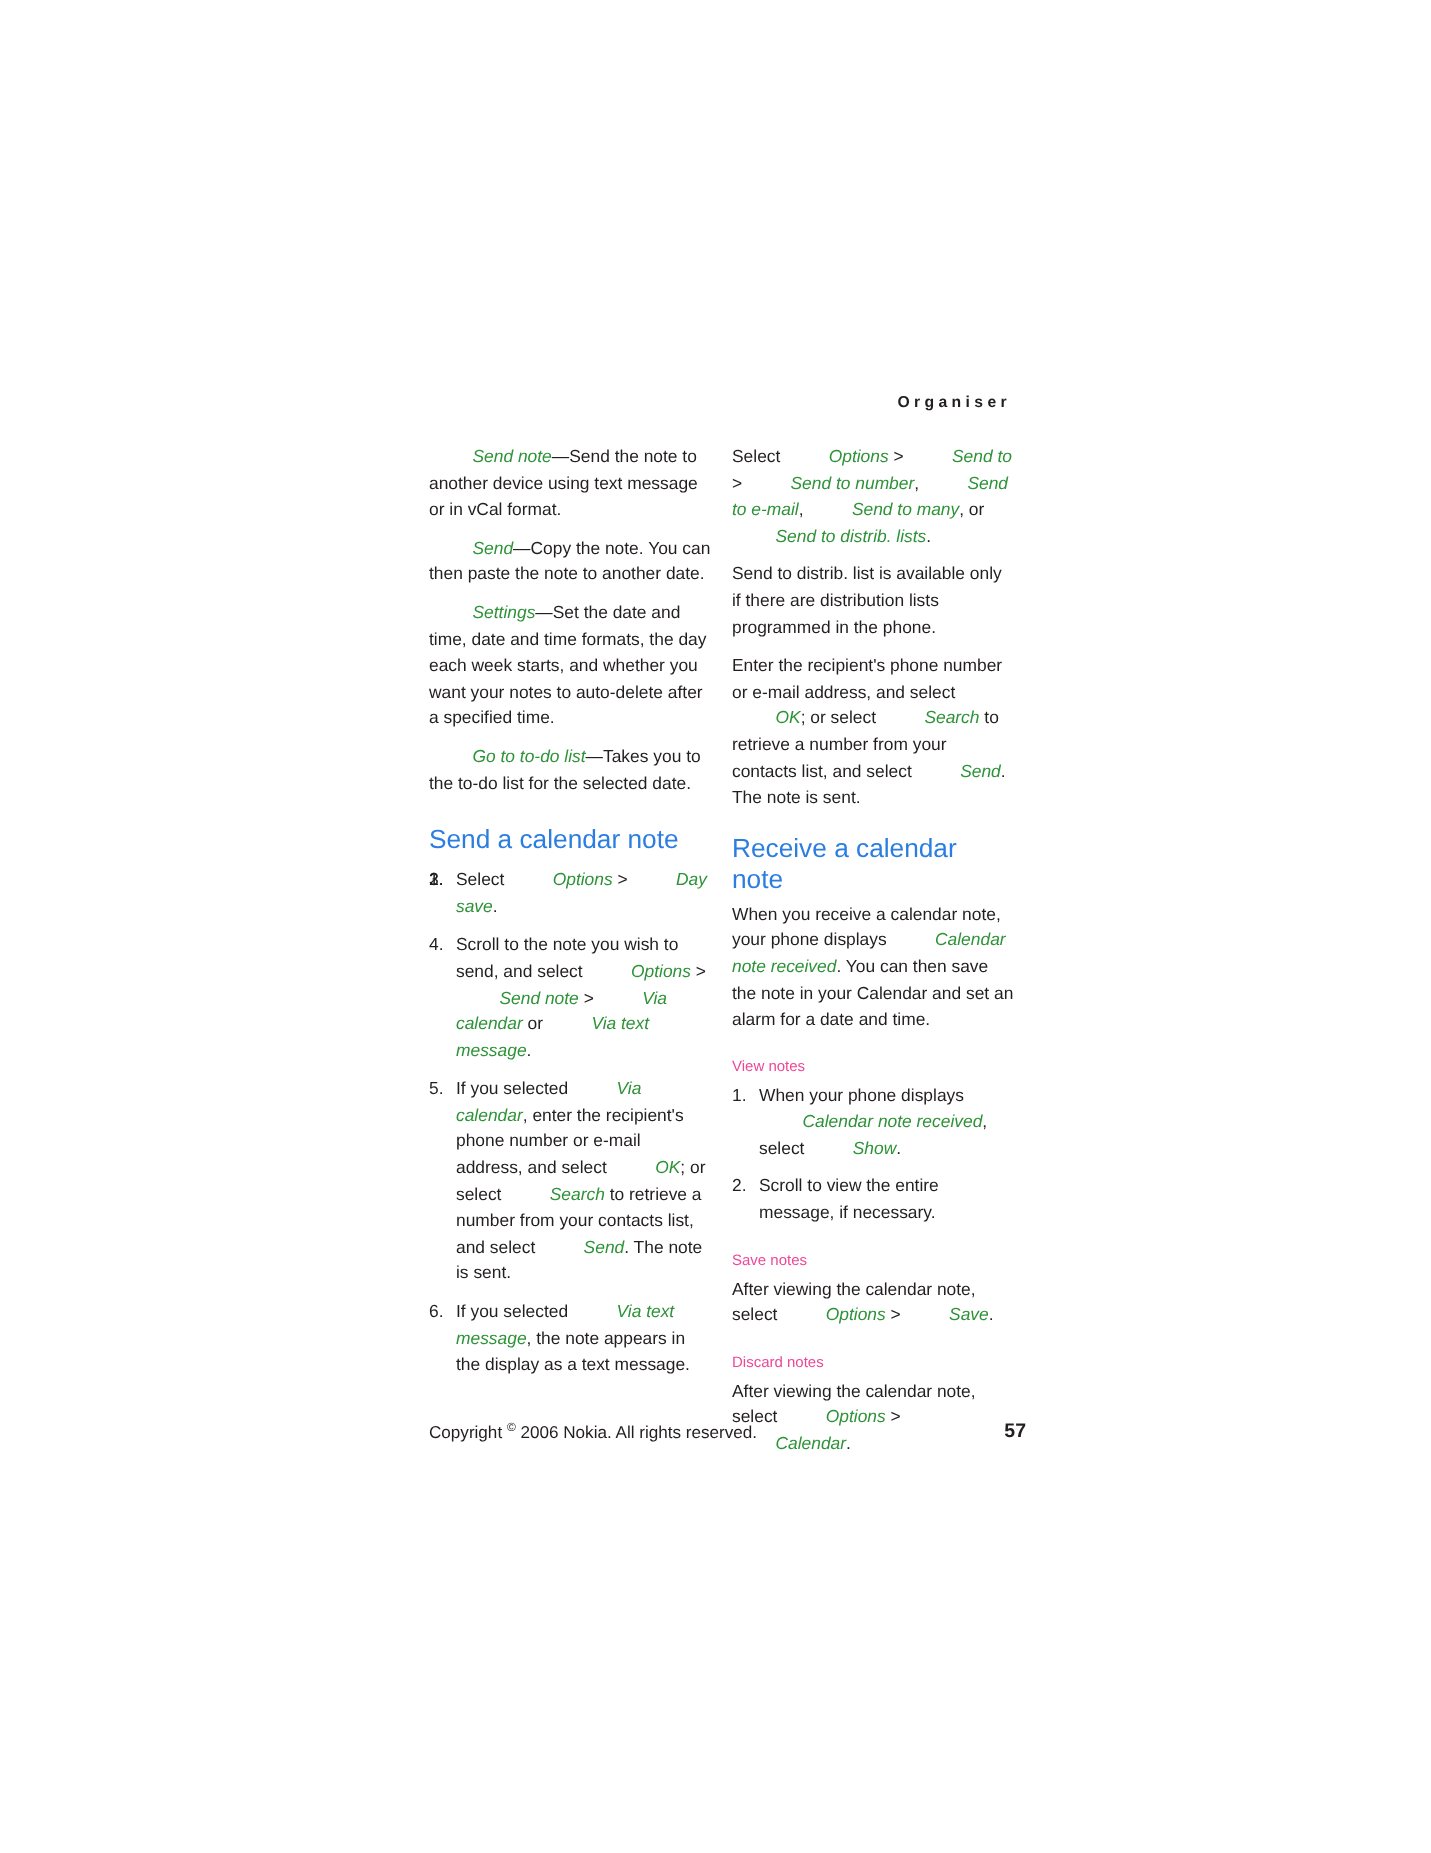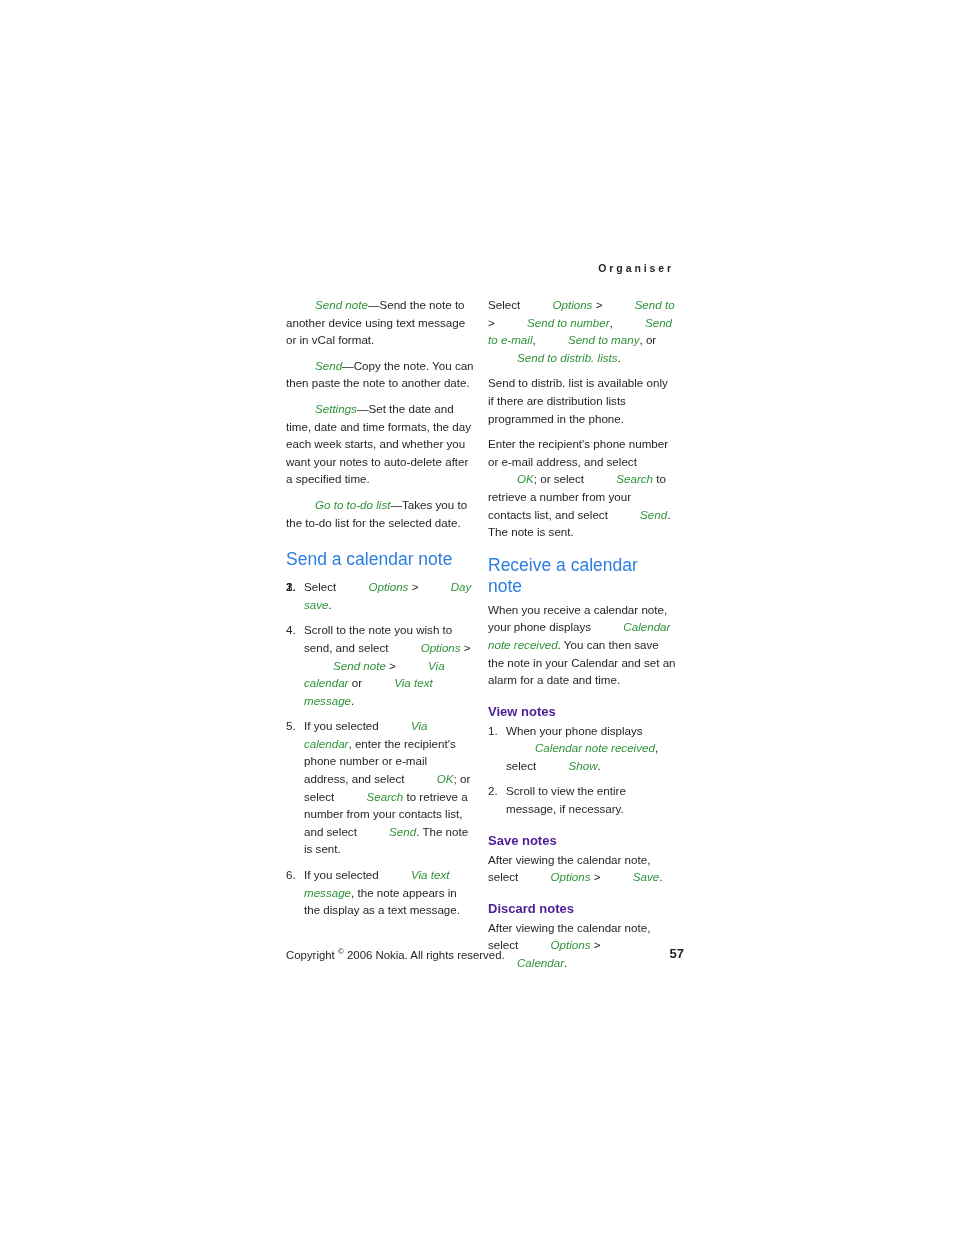--- a/index.html
+++ b/index.html
@@ -63,24 +63,24 @@
 
   
   h2.h-major {
     color: #2b7de0;
     font-size: 17.5px;
     line-height: 21px;
     font-weight: normal;
     margin: 18px 0 4px 0;
   }
   h3.h-minor {
-    color: #4c1d95;
-    font-size: 13px;
+    color: #ec4899;
+    font-size: 10px;
     line-height: 18px;
-    font-weight: bold;
+    font-weight: normal;
     margin: 14px 0 1px 0;
   }
   .col-right h2.h-major { margin-top: 14px; }
 
   
   ol.steps {
     list-style: none;
     margin: 0;
     padding: 0;
   }

